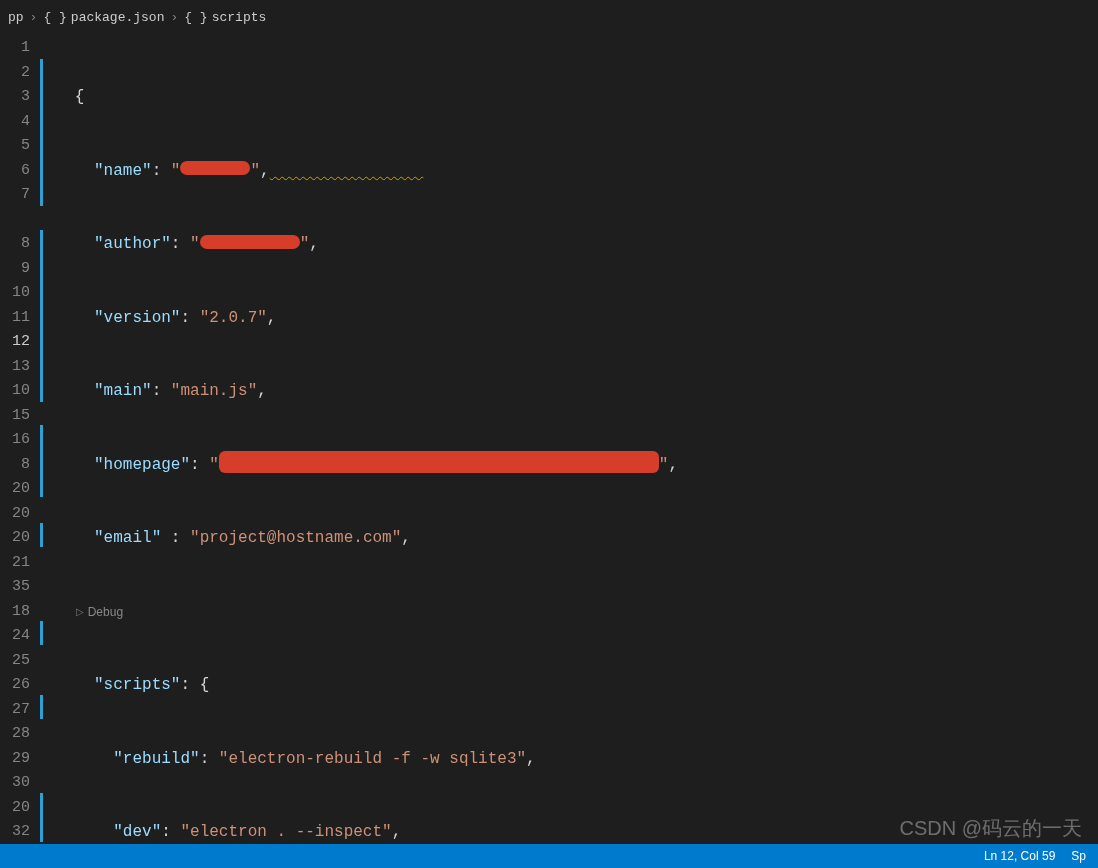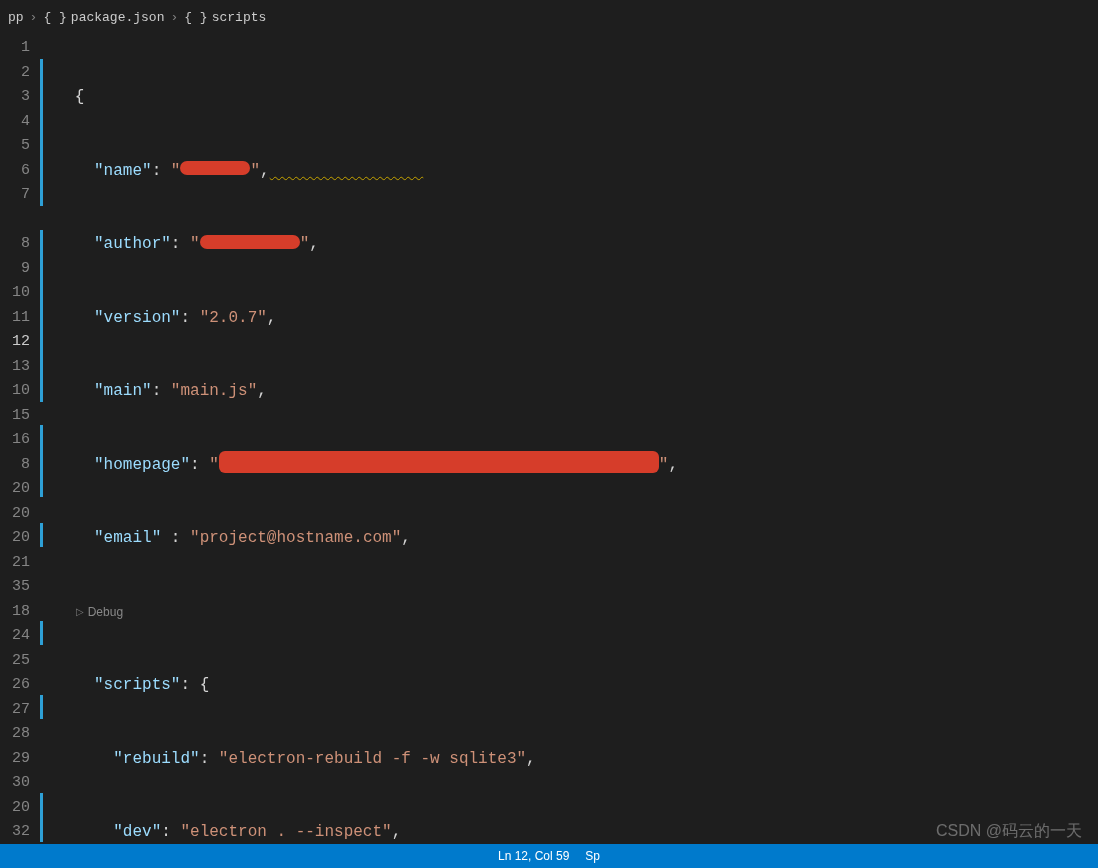--- a/index.html
+++ b/index.html
@@ -99,32 +99,32 @@
   .debug-lens .tri { color: #7a7a7a; font-size: 10px; }
   .statusbar {
     position: absolute;
     bottom: 0; left: 0; right: 0;
     height: 24px;
     background: #007acc;
     color: #ffffff;
     font-family: "Segoe UI", sans-serif;
     font-size: 12px;
     display: flex;
-    justify-content: center;
+    justify-content: flex-end;
     align-items: center;
     padding: 0 12px;
     gap: 16px;
   }
   .watermark {
     position: absolute;
     right: 16px;
     bottom: 26px;
     color: rgba(255,255,255,0.35);
     font-family: "Segoe UI", sans-serif;
-    font-size: 16px;
+    font-size: 20px;
   }
   .squiggle {
     text-decoration: wavy underline;
     text-decoration-color: #c5a300;
     text-decoration-thickness: 1px;
   }
 </style>
 </head>
 <body>
 

